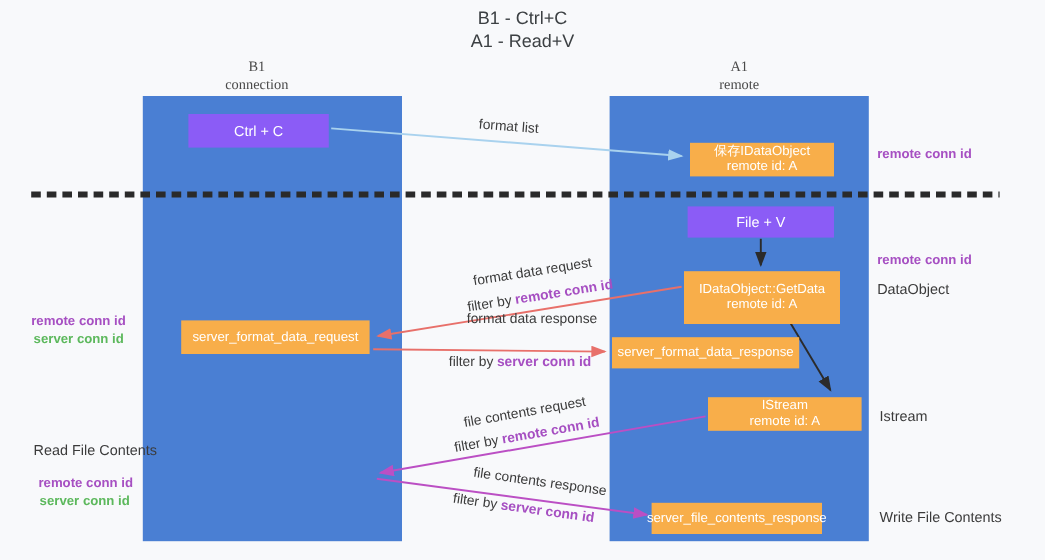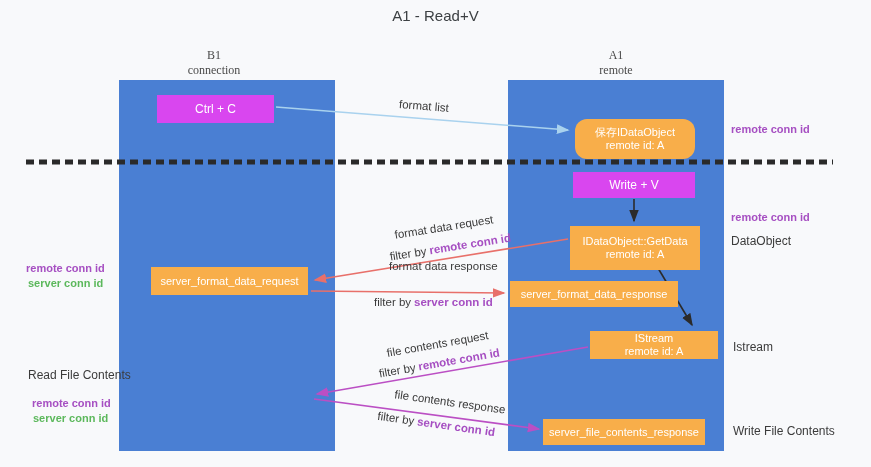--- a/index.html
+++ b/index.html
@@ -3,40 +3,41 @@
 <meta charset="utf-8">
 <style>
   html,body{margin:0;padding:0;background:#f8f9fb;font-family:"Liberation Sans",sans-serif;}
   #stage{position:relative;width:871px;height:467px;background:#f8f9fb;overflow:hidden;}
   .abs{position:absolute;}
   .title{left:0;right:0;top:6px;text-align:center;font-size:15px;color:#3c4043;line-height:19px;}
   .lane-header{text-align:center;font-size:12px;color:#4a4a4a;line-height:15px;font-family:Liberation Serif, serif;}
   .lane{background:#4a7fd3;}
   .node{box-sizing:border-box;display:flex;flex-direction:column;align-items:center;justify-content:center;
         color:#fff;text-align:center;z-index:10;}
-  .node-green{background:#d946ef;font-size:12px;}
+  .node-green{background:#8b5cf6;font-size:12px;}
   .node-orange{background:#f8ae4a;font-size:11px;line-height:13px;}
   .flow-label{font-size:11.5px;color:#3b3b3b;white-space:nowrap;z-index:6;}
   .purple{color:#a64fc2;font-weight:bold;}
   .greentxt{color:#5cb85c;font-weight:bold;}
   .side-label{font-size:11px;white-space:nowrap;z-index:6;}
   .side-black{font-size:12px;color:#3b3b3b;white-space:nowrap;z-index:6;}
   .prefix{margin-right:3px;}
   svg.overlay{position:absolute;left:0;top:0;z-index:5;pointer-events:none;}
   .rot-m9{transform:rotate(-9deg);}
   .rot-m10{transform:rotate(-10deg);}
   .rot-p5{transform:rotate(4.5deg);}
   .rot-p8{transform:rotate(8deg);}
 </style>
 </head>
 <body>
 
 <div id="stage">
 
   <div class="abs title">
+    <div>B1 - Ctrl+C</div>
     <div>A1 - Read+V</div>
   </div>
 
   <div class="abs lane-header" style="left:154px;top:48px;width:120px;">
     <div>B1</div>
     <div>connection</div>
   </div>
   <div class="abs lane-header" style="left:556px;top:48px;width:120px;">
     <div>A1</div>
     <div>remote</div>
@@ -66,42 +67,42 @@
     <line x1="652" y1="258" x2="692" y2="325" stroke="#2b2b2b" stroke-width="1.6" marker-end="url(#mblack)"></line>
     <line x1="568" y1="239" x2="315" y2="280" stroke="#e8706a" stroke-width="1.6" marker-end="url(#mred)"></line>
     <line x1="311" y1="291" x2="504" y2="293" stroke="#e8706a" stroke-width="1.6" marker-end="url(#mred)"></line>
     <line x1="588" y1="347" x2="317" y2="394" stroke="#bb4fc4" stroke-width="1.6" marker-end="url(#mmag)"></line>
     <line x1="314" y1="399" x2="539" y2="429" stroke="#bb4fc4" stroke-width="1.6" marker-end="url(#mmag)"></line>
   </svg>
 
   <div class="abs node node-green" style="left:157px;top:95px;width:117px;height:28px;">
     <span>Ctrl + C</span>
   </div>
-  <div class="abs node node-orange" style="left:575px;top:119px;width:120px;height:40px;border-radius:12px;">
+  <div class="abs node node-orange" style="left:575px;top:119px;width:120px;height:28px;">
     <span>保存IDataObject</span>
     <span>remote id: A</span>
   </div>
   <div class="abs node node-green" style="left:573px;top:172px;width:122px;height:26px;">
-    <span>Write + V</span>
+    <span>File + V</span>
   </div>
   <div class="abs node node-orange" style="left:570px;top:226px;width:130px;height:44px;">
     <span>IDataObject::GetData</span>
     <span>remote id: A</span>
   </div>
   <div class="abs node node-orange" style="left:151px;top:267px;width:157px;height:28px;">
     <span>server_format_data_request</span>
   </div>
-  <div class="abs node node-orange" style="left:510px;top:281px;width:168px;height:26px;">
+  <div class="abs node node-orange" style="left:510px;top:281px;width:156px;height:26px;">
     <span>server_format_data_response</span>
   </div>
   <div class="abs node node-orange" style="left:590px;top:331px;width:128px;height:28px;">
     <span>IStream</span>
     <span>remote id: A</span>
   </div>
-  <div class="abs node node-orange" style="left:543px;top:419px;width:162px;height:26px;">
+  <div class="abs node node-orange" style="left:543px;top:419px;width:142px;height:26px;">
     <span>server_file_contents_response</span>
   </div>
 
   <div class="abs flow-label rot-p5" style="left:399px;top:100px;">format list</div>
 
   <div class="abs flow-label rot-m9" style="left:394px;top:221px;">format data request</div>
   <div class="abs flow-label rot-m9" style="left:389px;top:241px;">
     <span class="prefix">filter by</span><span class="purple">remote conn id</span>
   </div>
 

